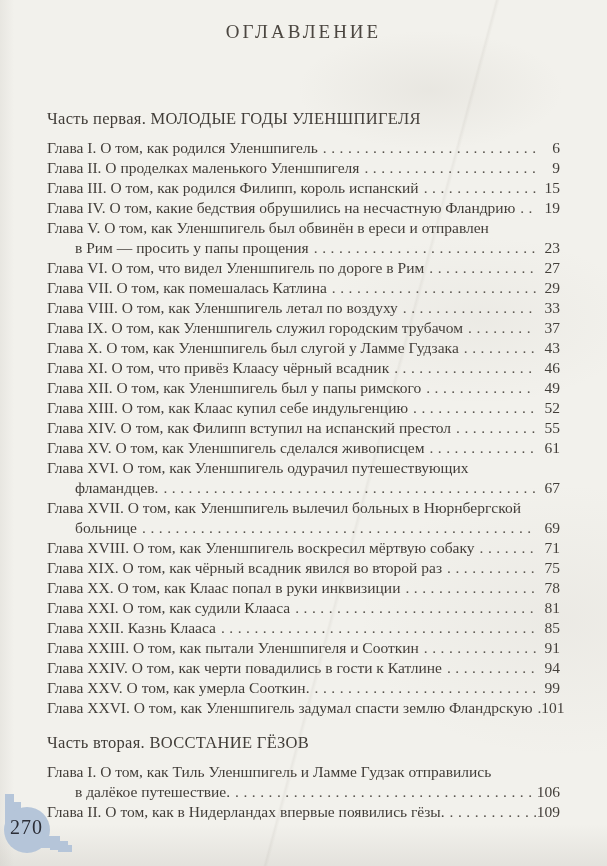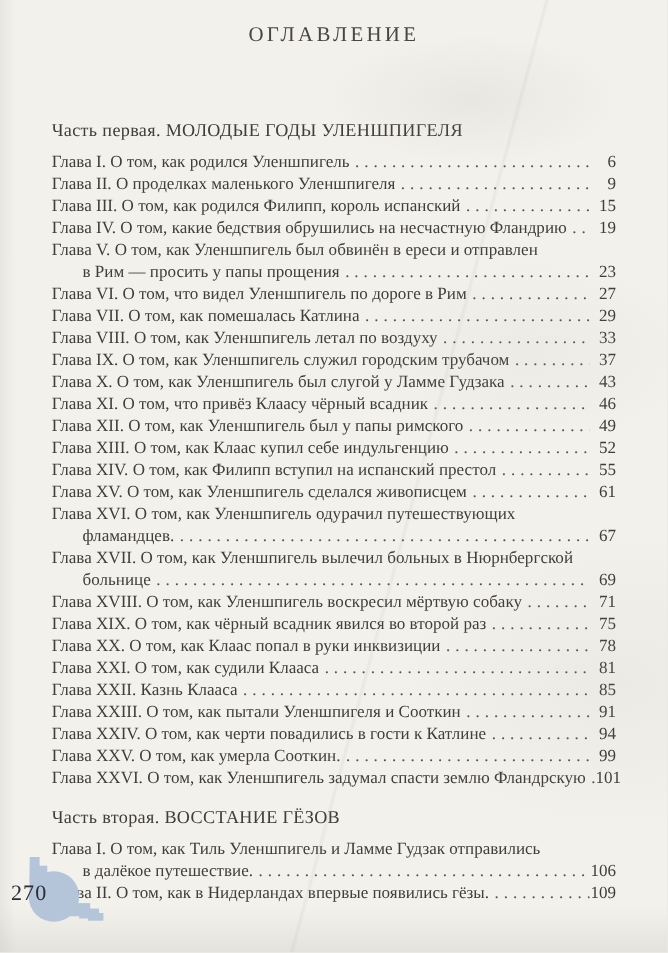--- a/index.html
+++ b/index.html
@@ -68,24 +68,23 @@
     content: "..........................................................................................";
   }
   .pagenum {
     flex: 0 0 auto;
     min-width: 24px;
     text-align: right;
   }
   .corner-ornament {
     position: absolute;
     left: 0;
-    bottom: 25px;
+    bottom: 10px;
     width: 74px;
     height: 62px;
-    padding-left: 22px;
   }
   .corner-ornament svg { display: block; width: 74px; height: 62px; }
   .folio {
     position: absolute;
     left: 10px;
     top: 21px;
     font-size: 20px;
     line-height: 24px;
     color: #2b2d36;
     letter-spacing: 1px;

